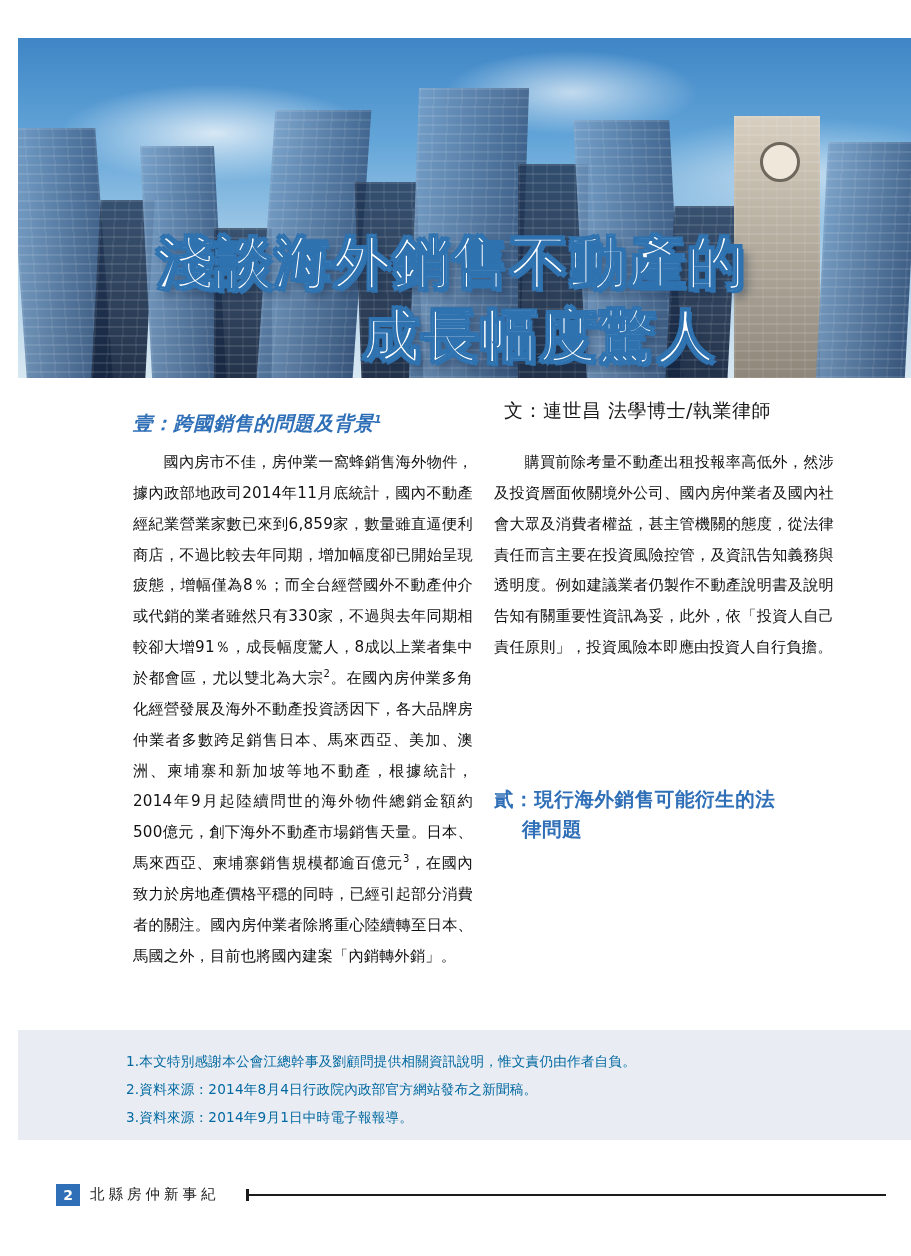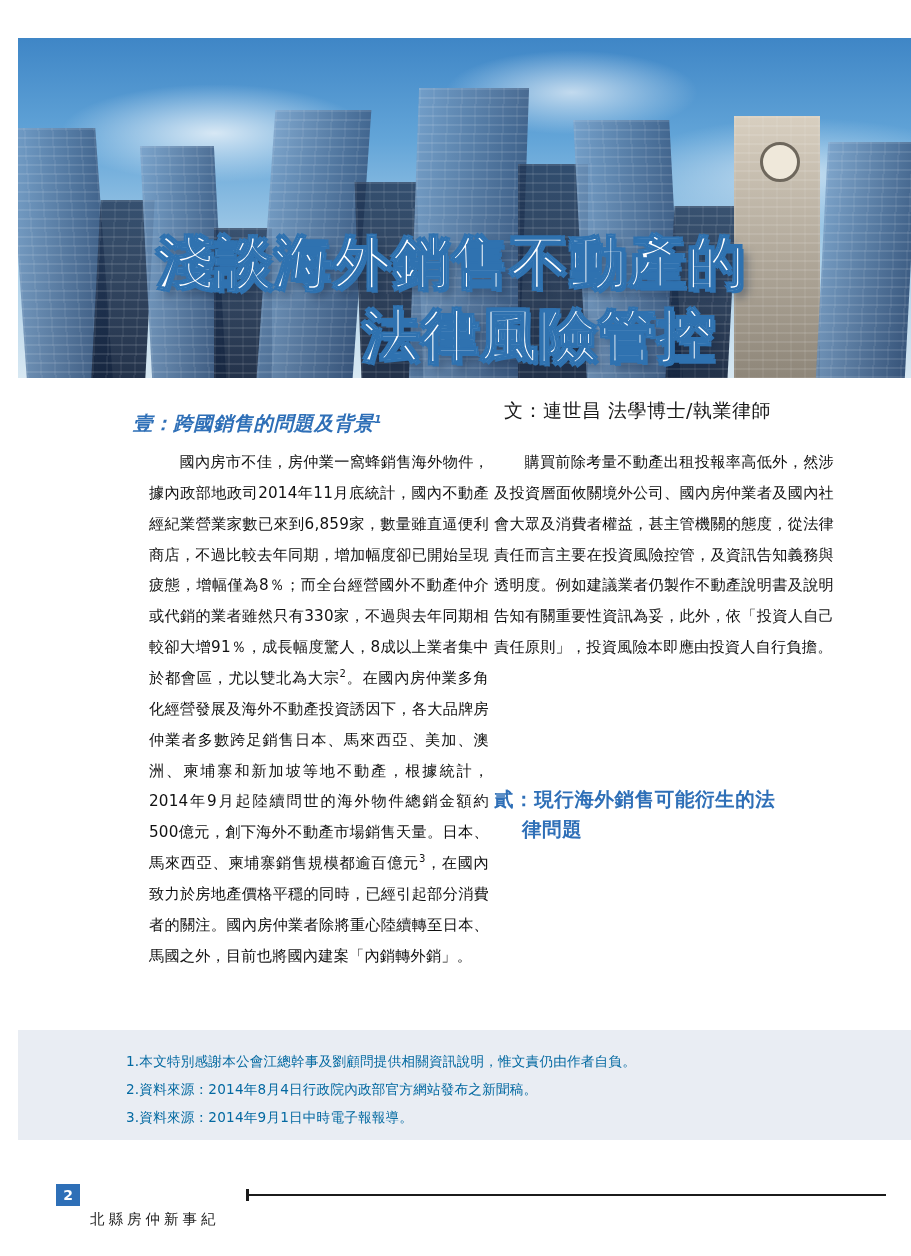--- a/index.html
+++ b/index.html
@@ -128,21 +128,21 @@
     position: absolute;
     width: 340px;
     font-family: "DejaVu Sans", "Liberation Sans", sans-serif;
     font-size: 15.2px;
     line-height: 2.03;
     color: #111111;
     text-align: justify;
     text-justify: inter-character;
     letter-spacing: .2px;
   }
-  #col-left  { left: 149px; top: 447px; }
+  #col-left  { left: 133px; top: 447px; }
   #col-right-1 { left: 494px; top: 447px; }
   #col-right-2 { left: 494px; top: 852px; }
   .col p { margin: 0; text-indent: 2em; }
   .col sup { font-size: 10px; vertical-align: super; }
 
   
   .footnotes {
     position: absolute;
     left: 18px;
     top: 1030px;
@@ -182,21 +182,20 @@
     align-items: center;
     justify-content: center;
   }
   .footer-title {
     position: absolute;
     left: 72px; top: 5px;
     font-family: "DejaVu Sans", "Liberation Sans", sans-serif;
     font-size: 14.5px;
     color: #222222;
     letter-spacing: 4px;
-    margin-top: 25px;
   }
   .footer-rule {
     position: absolute;
     left: 228px; top: 14px;
     width: 640px; height: 2px;
     background: #1b1b1b;
   }
   .footer-rule::before {
     content: "";
     position: absolute;
@@ -225,21 +224,21 @@
     <div class="bld" style="left:500px; width:70px; height:214px;"></div>
     <div class="bld glassy" style="left:562px; width:96px; height:258px; transform: skewX(3deg);"></div>
     <div class="bld" style="left:652px; width:62px; height:172px; transform: skewX(-3deg);"></div>
 
     <div class="bld" style="left:716px; width:86px; height:262px; background:linear-gradient(180deg,#d8cfc0,#8e8679);"></div>
     <div style="position:absolute; left:742px; bottom:196px; width:34px; height:34px; border-radius:50%; background:#efe8da; border:3px solid #6e675c;"></div>
     <div class="bld glassy" style="left:804px; width:89px; height:236px; transform: skewX(-3deg);"></div>
 
     <div class="hero-title">
       <div class="line line1">淺談海外銷售不動產的</div>
-      <div class="line line2">法律風險管控</div>
+      <div class="line line2">成長幅度驚人</div>
     </div>
   </div>
 
   <div class="byline">文：連世昌 法學博士/執業律師</div>
 
   <div class="h1-sec" id="sec1-head">
     <span>壹：跨國銷售的問題及背景</span><sup>1</sup>
   </div>
 
   <div class="col" id="col-left">

